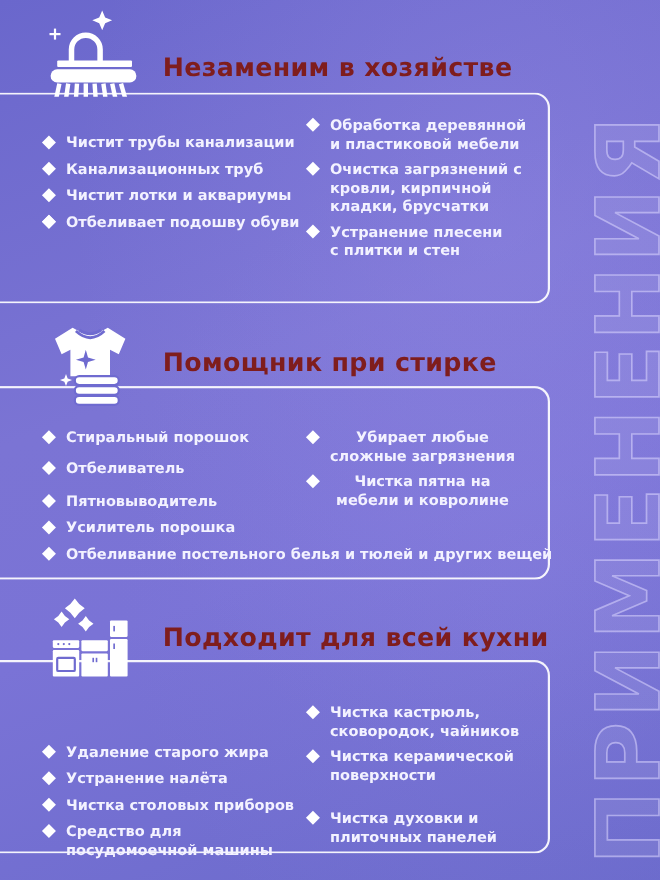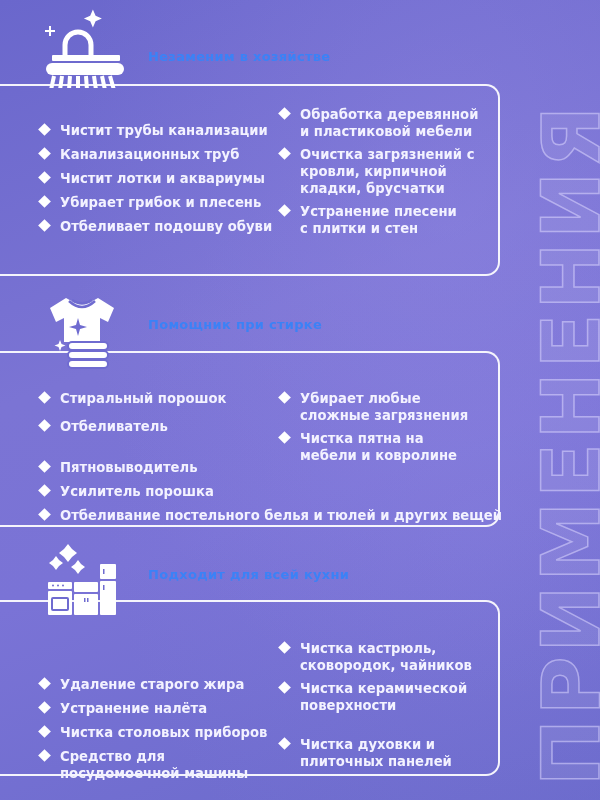--- a/index.html
+++ b/index.html
@@ -30,22 +30,22 @@
       white-space: nowrap;
       line-height: 1;
     }
     .section { position: absolute; left: 0; width: 600px; }
     .section-icon {
       position: absolute; left: 38px; top: 0;
       width: 90px; height: 80px;
     }
     .section-title {
       position: absolute; left: 148px;
-      font-size: 13px; font-weight: bold;
-      color: #3b82f6; letter-spacing: 0.3px;
+      font-size: 23px; font-weight: bold;
+      color: #7f1d1d; letter-spacing: 0.3px;
       white-space: nowrap;
     }
     .frame {
       position: absolute; left: -20px; width: 520px;
       border: 2px solid rgba(255,255,255,0.92);
       border-radius: 0 14px 14px 0;
       border-left: none;
     }
     .frame::before {
       content: ""; position: absolute; left: 0; top: -2px; width: 20px; height: 2px;
@@ -98,21 +98,21 @@
           <line x1="72" y1="68" x2="76" y2="82"></line>
       </g>
     </svg>
   </div>
   <div class="section-title" style="top:49px;">Незаменим в хозяйстве</div>
 
   <div class="col" style="left:38px; top:122px;">
     <div class="item" style="margin-bottom:7px;"><span class="diamond"></span><span>Чистит трубы канализации</span></div>
     <div class="item" style="margin-bottom:7px;"><span class="diamond"></span><span>Канализационных труб</span></div>
     <div class="item" style="margin-bottom:7px;"><span class="diamond"></span><span>Чистит лотки и аквариумы</span></div>
-    <div class="item" style="margin-bottom:7px;"><span class="diamond"></span><span>Убирает грибок и плесень</span></div>
+    <div class="item" style="margin-bottom:7px;"><span class="diamond"></span></div>
     <div class="item"><span class="diamond"></span><span>Отбеливает подошву обуви</span></div>
   </div>
 
   <div class="col" style="left:278px; top:106px;">
     <div class="item" style="margin-bottom:6px;"><span class="diamond"></span><span>Обработка деревянной</span><br><span>и пластиковой мебели</span></div>
     <div class="item" style="margin-bottom:6px;"><span class="diamond"></span><span>Очистка загрязнений с</span><br><span>кровли, кирпичной</span><br><span>кладки, брусчатки</span></div>
     <div class="item"><span class="diamond"></span><span>Устранение плесени</span><br><span>с плитки и стен</span></div>
   </div>
 </div>
 
@@ -127,27 +127,27 @@
       <path d="M18 46 l1.5 4 l4 1.5 l-4 1.5 l-1.5 4 l-1.5 -4 l-4 -1.5 l4 -1.5z" fill="#fff"></path>
       <rect x="26" y="48" width="40" height="8" rx="4" fill="#fff" stroke="#6f6bd0" stroke-width="2"></rect>
       <rect x="26" y="57" width="40" height="8" rx="4" fill="#fff" stroke="#6f6bd0" stroke-width="2"></rect>
       <rect x="26" y="66" width="40" height="8" rx="4" fill="#fff" stroke="#6f6bd0" stroke-width="2"></rect>
     </svg>
   </div>
   <div class="section-title" style="top:27px;">Помощник при стирке</div>
 
   <div class="col" style="left:38px; top:100px;">
     <div class="item" style="margin-bottom:11px;"><span class="diamond"></span><span>Стиральный порошок</span></div>
-    <div class="item" style="margin-bottom:24px;"><span class="diamond"></span><span>Отбеливатель</span></div>
+    <div class="item" style="margin-bottom:13px;"><span class="diamond"></span><span>Отбеливатель</span></div>
     <div class="item" style="margin-bottom:7px;"><span class="diamond"></span><span>Пятновыводитель</span></div>
     <div class="item" style="margin-bottom:7px;"><span class="diamond"></span><span>Усилитель порошка</span></div>
     <div class="item"><span class="diamond"></span><span>Отбеливание постельного белья и тюлей и других вещей</span></div>
   </div>
 
-  <div class="col" style="left:278px; top:100px;">
+  <div class="col" style="left:278px; top:100px;text-align:center;">
     <div class="item" style="margin-bottom:6px;"><span class="diamond"></span><span>Убирает любые</span><br><span>сложные загрязнения</span></div>
     <div class="item"><span class="diamond"></span><span>Чистка пятна на</span><br><span>мебели и ковролине</span></div>
   </div>
 </div>
 
 <div class="section" style="top:540px; height:260px;">
   <div class="frame" style="top:60px; height:176px;"></div>
   <div class="section-icon" style="top:0px; left:44px; width:80px; height:80px;">
     <svg class="icon-svg" viewBox="0 0 80 80">
       <g fill="#fff">

